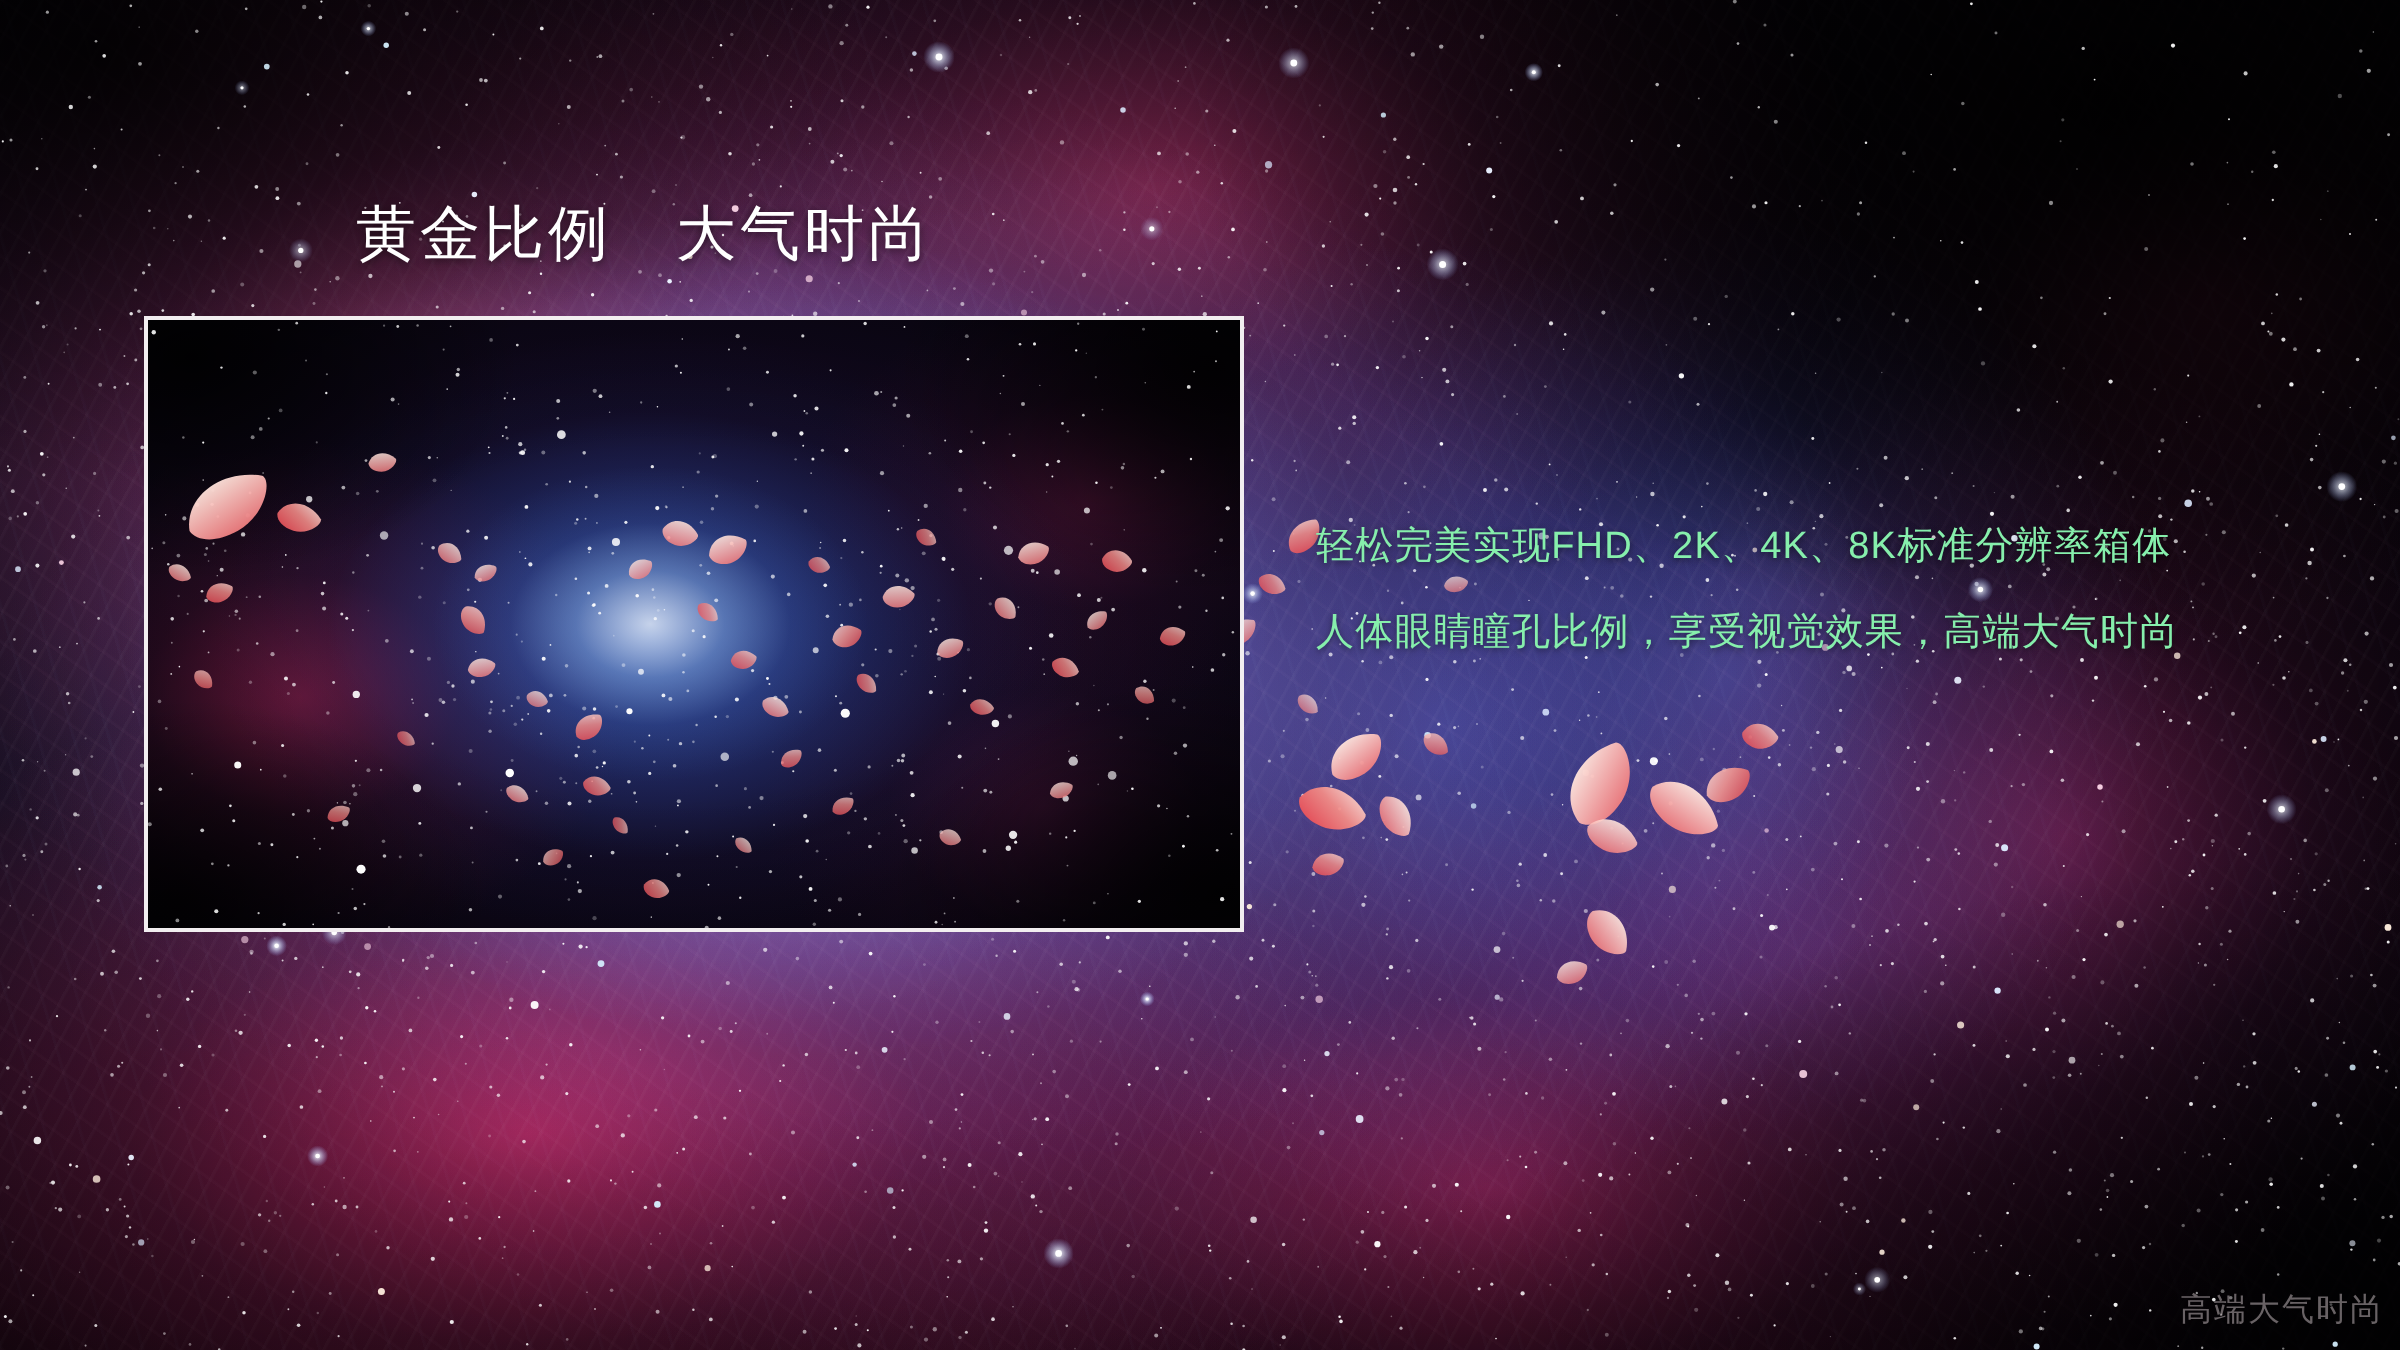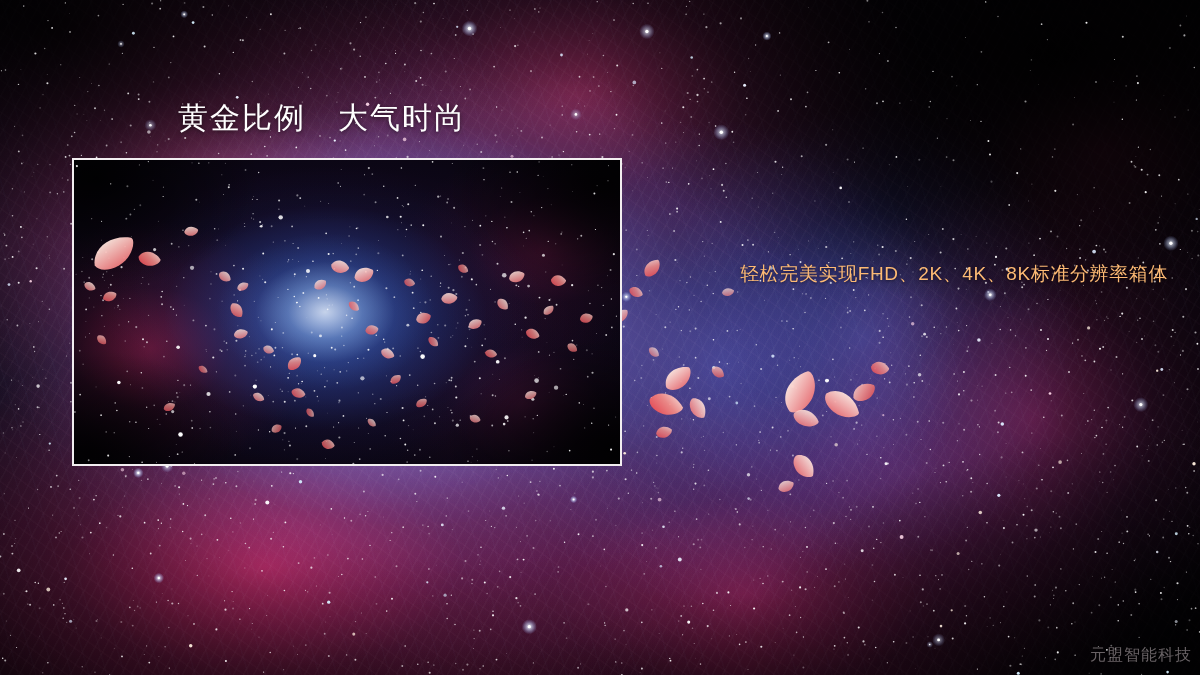--- a/index.html
+++ b/index.html
@@ -157,25 +157,24 @@
   
   #body-copy {
     position: absolute;
     left: 658px;
     top: 252px;
     width: 510px;
   }
   #body-copy .line {
     font-size: 19px;
     line-height: 43px;
-    color: #fdba74;
+    color: #86efac;
     letter-spacing: 0.6px;
     white-space: pre;
     text-shadow: 0 1px 3px rgba(0,0,0,0.5);
-    text-align: right;
   }
 
   
   #watermark {
     position: absolute;
     right: 8px;
     bottom: 9px;
     font-size: 16px;
     letter-spacing: 1px;
     color: rgba(168,158,162,0.62);
@@ -3193,17 +3192,18 @@
               <path d="M -5 0 C -3.4000000000000004 -3.68 1.6 -4.08 5 -0.64 C 5.6000000000000005 0.4 3 3.44 -0.6 3.2 C -3.4000000000000004 2.96 -5 1.44 -5 0 Z" fill="url(#pg2)" opacity="0.7" transform="translate(130.0,212.0) rotate(36.0)"></path>
               <path d="M -6 0 C -4.08 -4.6000000000000005 1.92 -5.1 6 -0.8 C 6.720000000000001 0.5 3.5999999999999996 4.3 -0.72 4 C -4.08 3.7 -6 1.7999999999999998 -6 0 Z" fill="url(#pg2)" opacity="0.74" transform="translate(96.0,250.0) rotate(-22.0)"></path>
             </g>
         </svg>
       </div>
     </div>
   </div>
 
   <div id="body-copy">
     <div class="line">轻松完美实现FHD、2K、4K、8K标准分辨率箱体</div>
+    <div class="line">人体眼睛瞳孔比例，享受视觉效果，高端大气时尚</div>
   </div>
 
-  <div id="watermark">元盟智能科技</div>
+  <div id="watermark">高端大气时尚</div>
 
 </div>
 
 </body></html>

